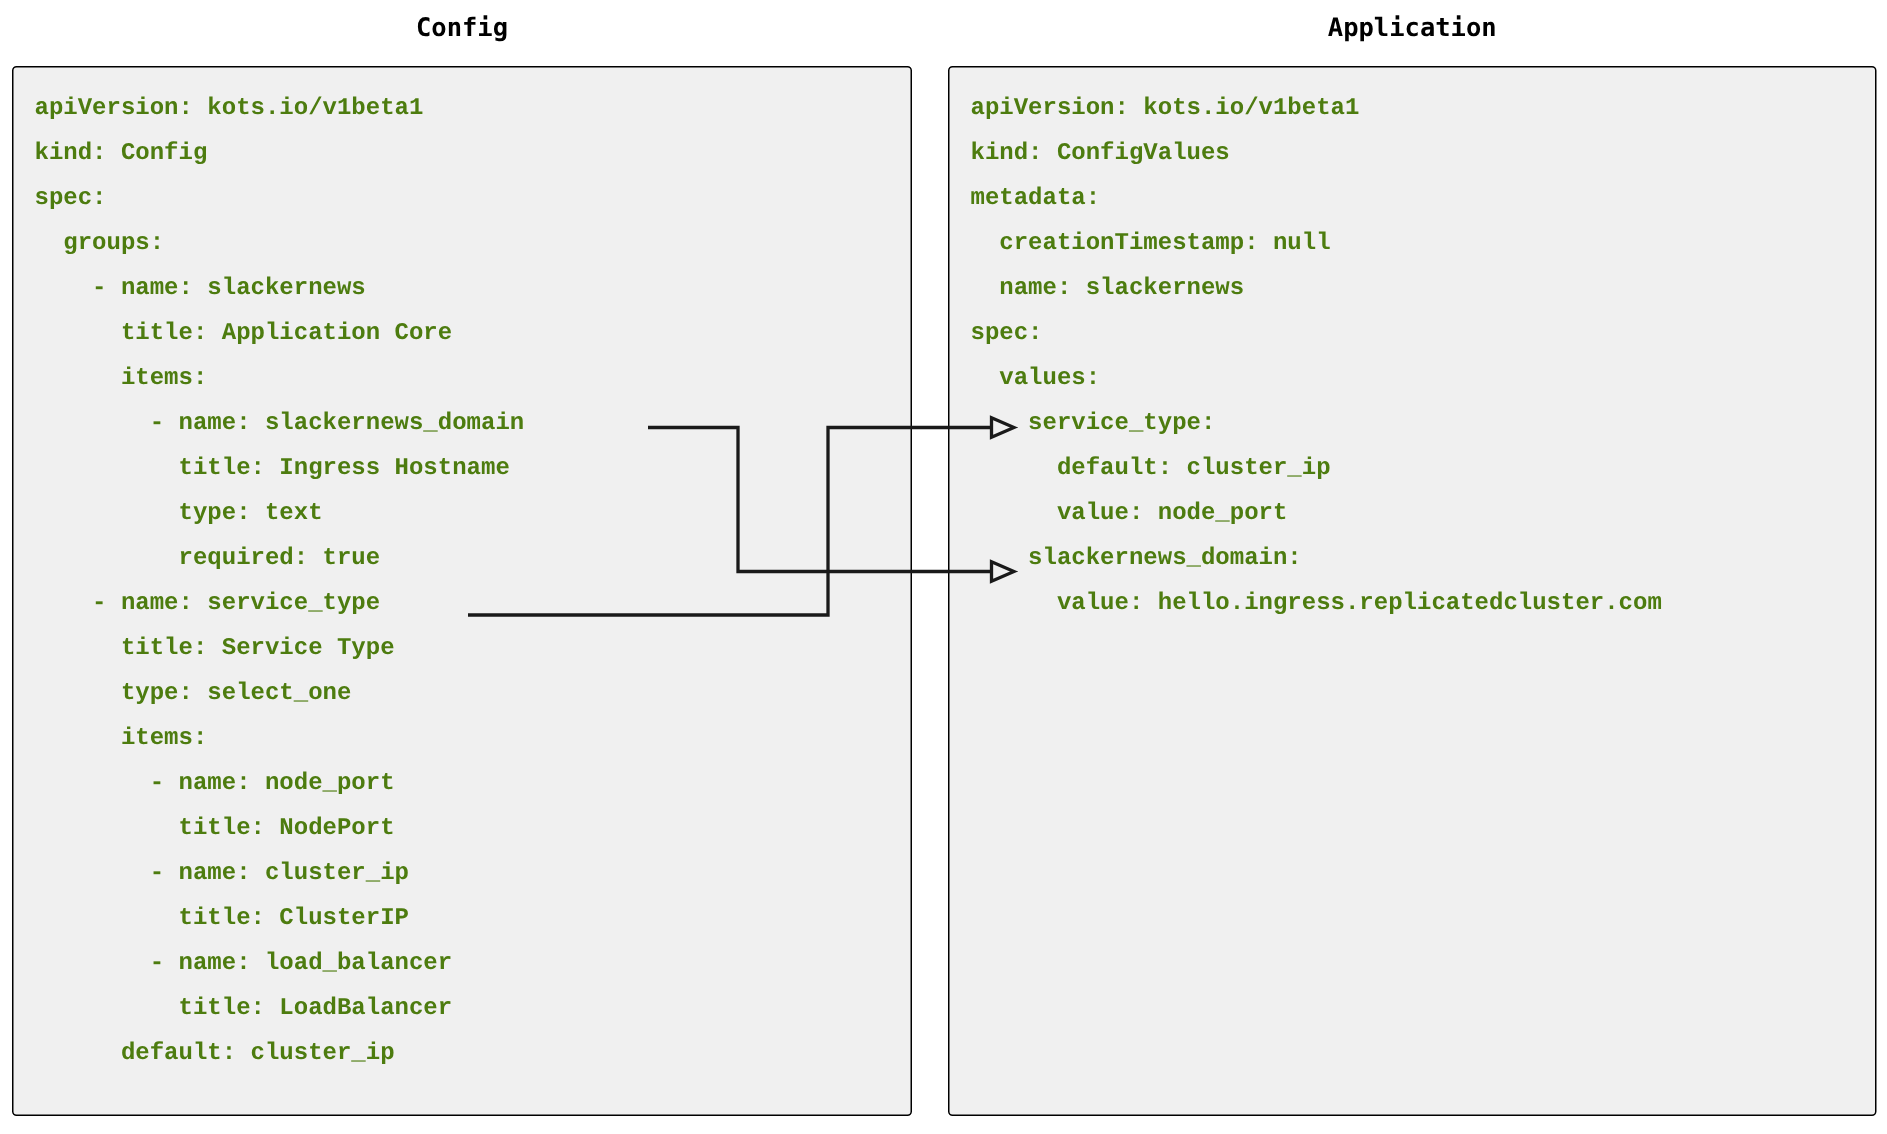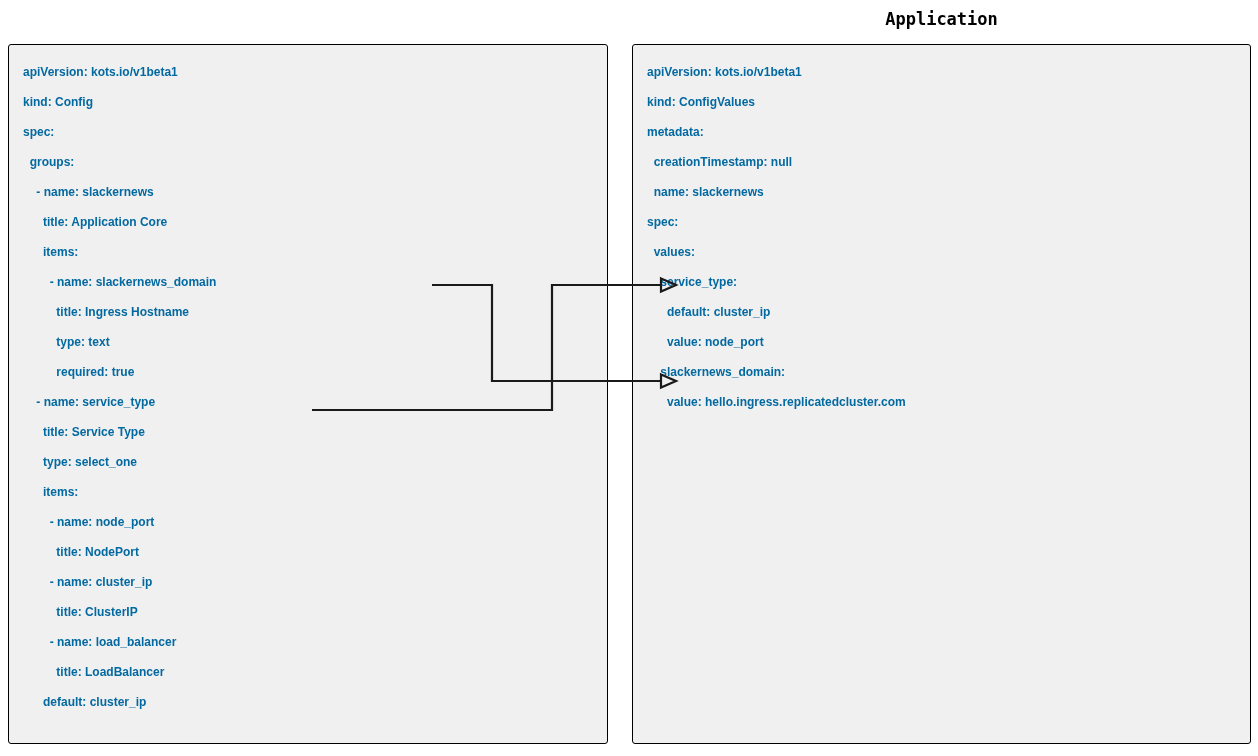--- a/index.html
+++ b/index.html
@@ -40,43 +40,44 @@
     overflow: hidden;
   }
   #panel-config { left: 8px;   top: 44px; width: 600px; height: 700px; }
   #panel-values { left: 632px; top: 44px; width: 619px; height: 700px; }
 
   .code-block {
     position: absolute;
     left: 14px;
     top: 12px;
     margin: 0;
-    font-family: Liberation Sans, sans-serif;
-    font-size: 12px;
+    font-family: Liberation Mono, monospace;
+    font-size: 16px;
     font-weight: bold;
     line-height: 30px;
-    color: #0369a1;
+    color: #4d7c0f;
     white-space: pre;
     letter-spacing: 0px;
   }
 
   #arrow-layer {
     position: absolute;
     left: 0;
     top: 0;
     width: 1258px;
     height: 756px;
     pointer-events: none;
   }
 </style>
 </head>
 <body>
 
 <div id="canvas">
 
+  <div class="panel-title" id="title-config">Config</div>
 
   <div class="panel-title" id="title-values">Application</div>
 
   <div class="panel" id="panel-config">
     <pre class="code-block">apiVersion: kots.io/v1beta1
 kind: Config
 spec:
   groups:
     - name: slackernews
       title: Application Core

